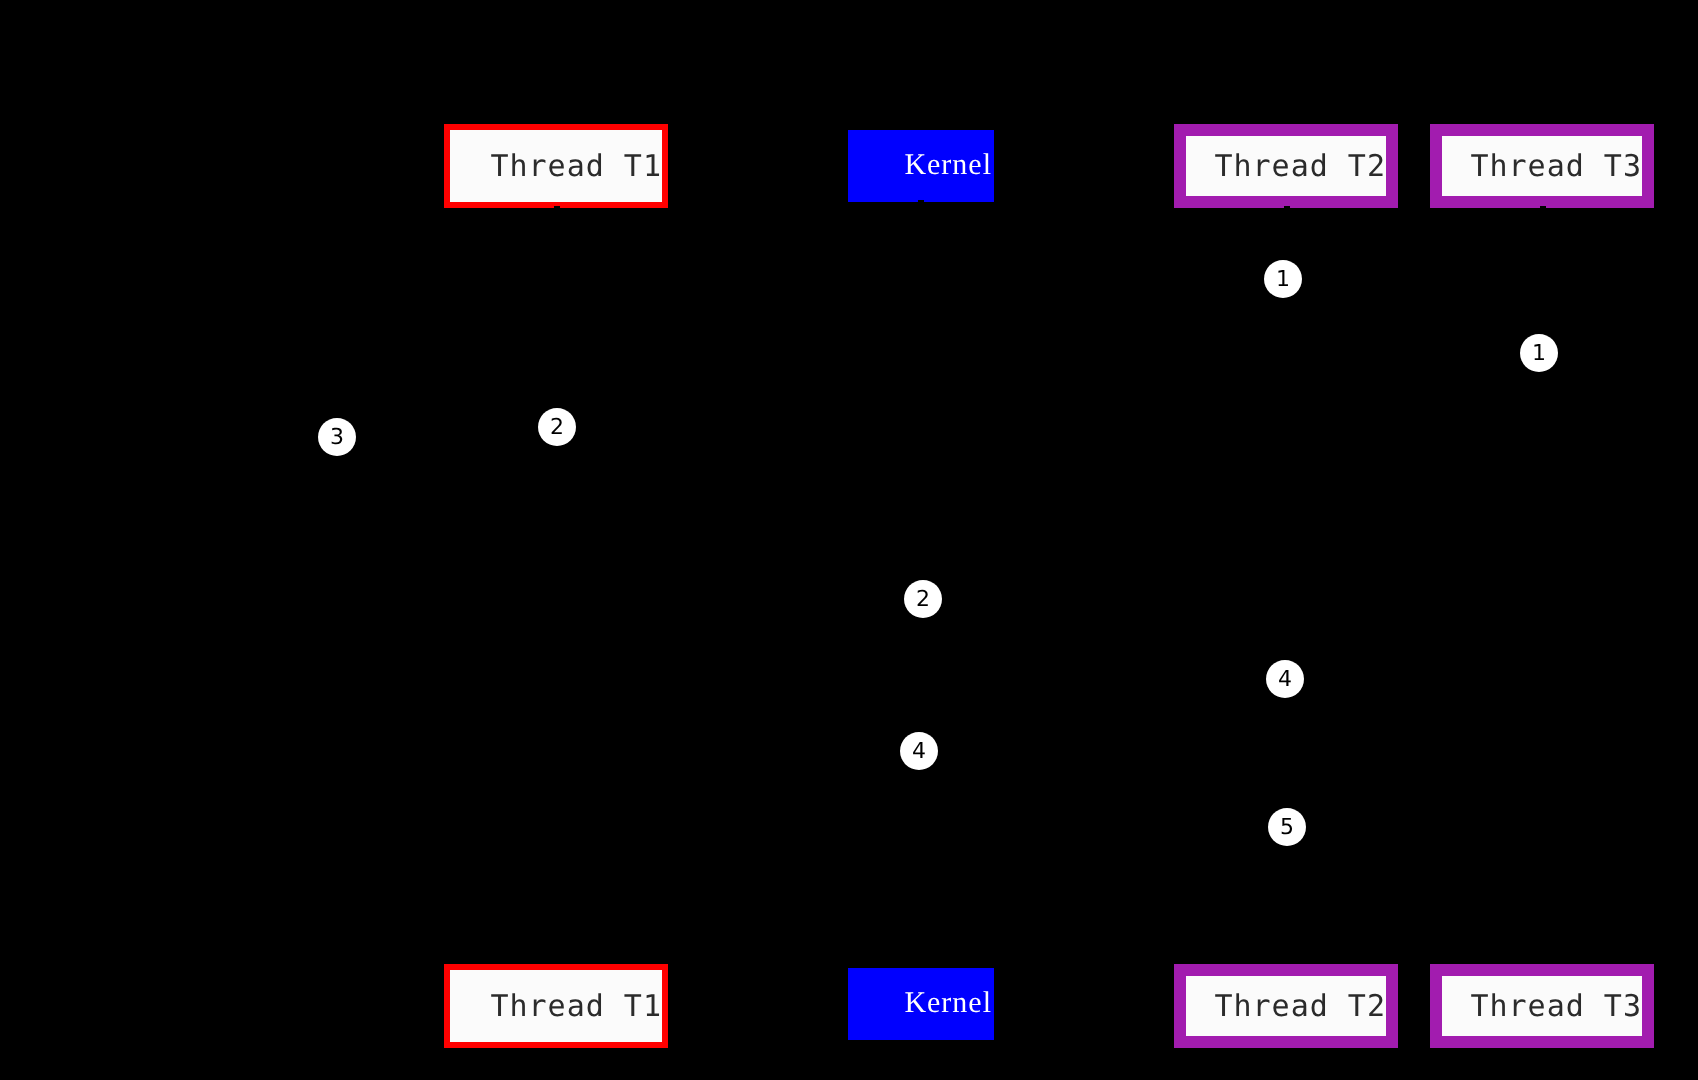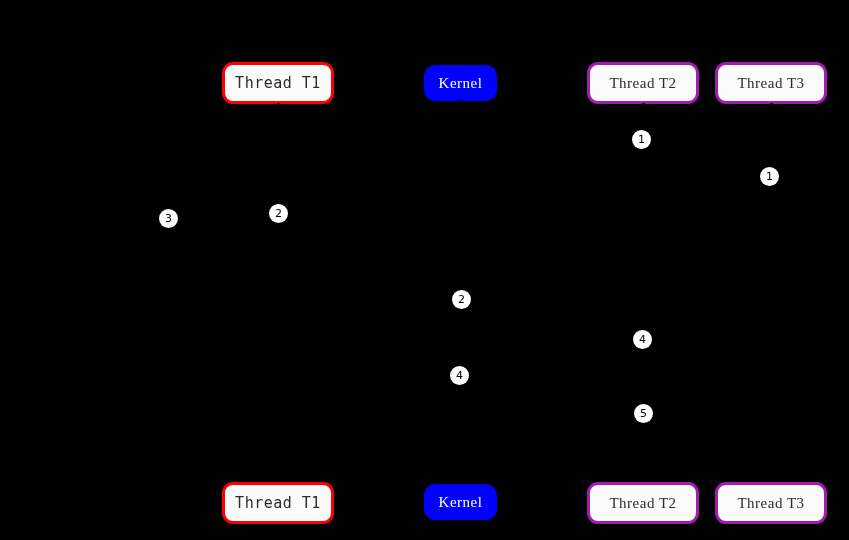--- a/index.html
+++ b/index.html
@@ -27,38 +27,36 @@
     top: 104px;
     height: 378px;
   }
 
   
   .participant {
     position: absolute;
     box-sizing: border-box;
     display: flex;
     align-items: center;
-    justify-content: center;
+    justify-content: flex-end;
     font-family: "DejaVu Sans Mono", "Liberation Mono", monospace;
     font-size: 15px;
     letter-spacing: 0.5px;
     white-space: nowrap;
     user-select: none;
-    border-radius: 11px;
   }
   .participant.plain {
     background: #FBFBFB;
     color: #2B2B2B;
   }
   .participant.red {
     border: 3px solid #FF0000;
   }
   .participant.blue {
-    border: 3px solid #a21caf;
-    font-family: Liberation Serif, serif;
+    border: 6px solid #a21caf;
   }
   .participant.filled {
     background: #0000FF;
     color: #FFFFFF;
     border: 1px solid #0000FF;
     font-family: Liberation Serif, serif;
   }
 
   
   .notch {

